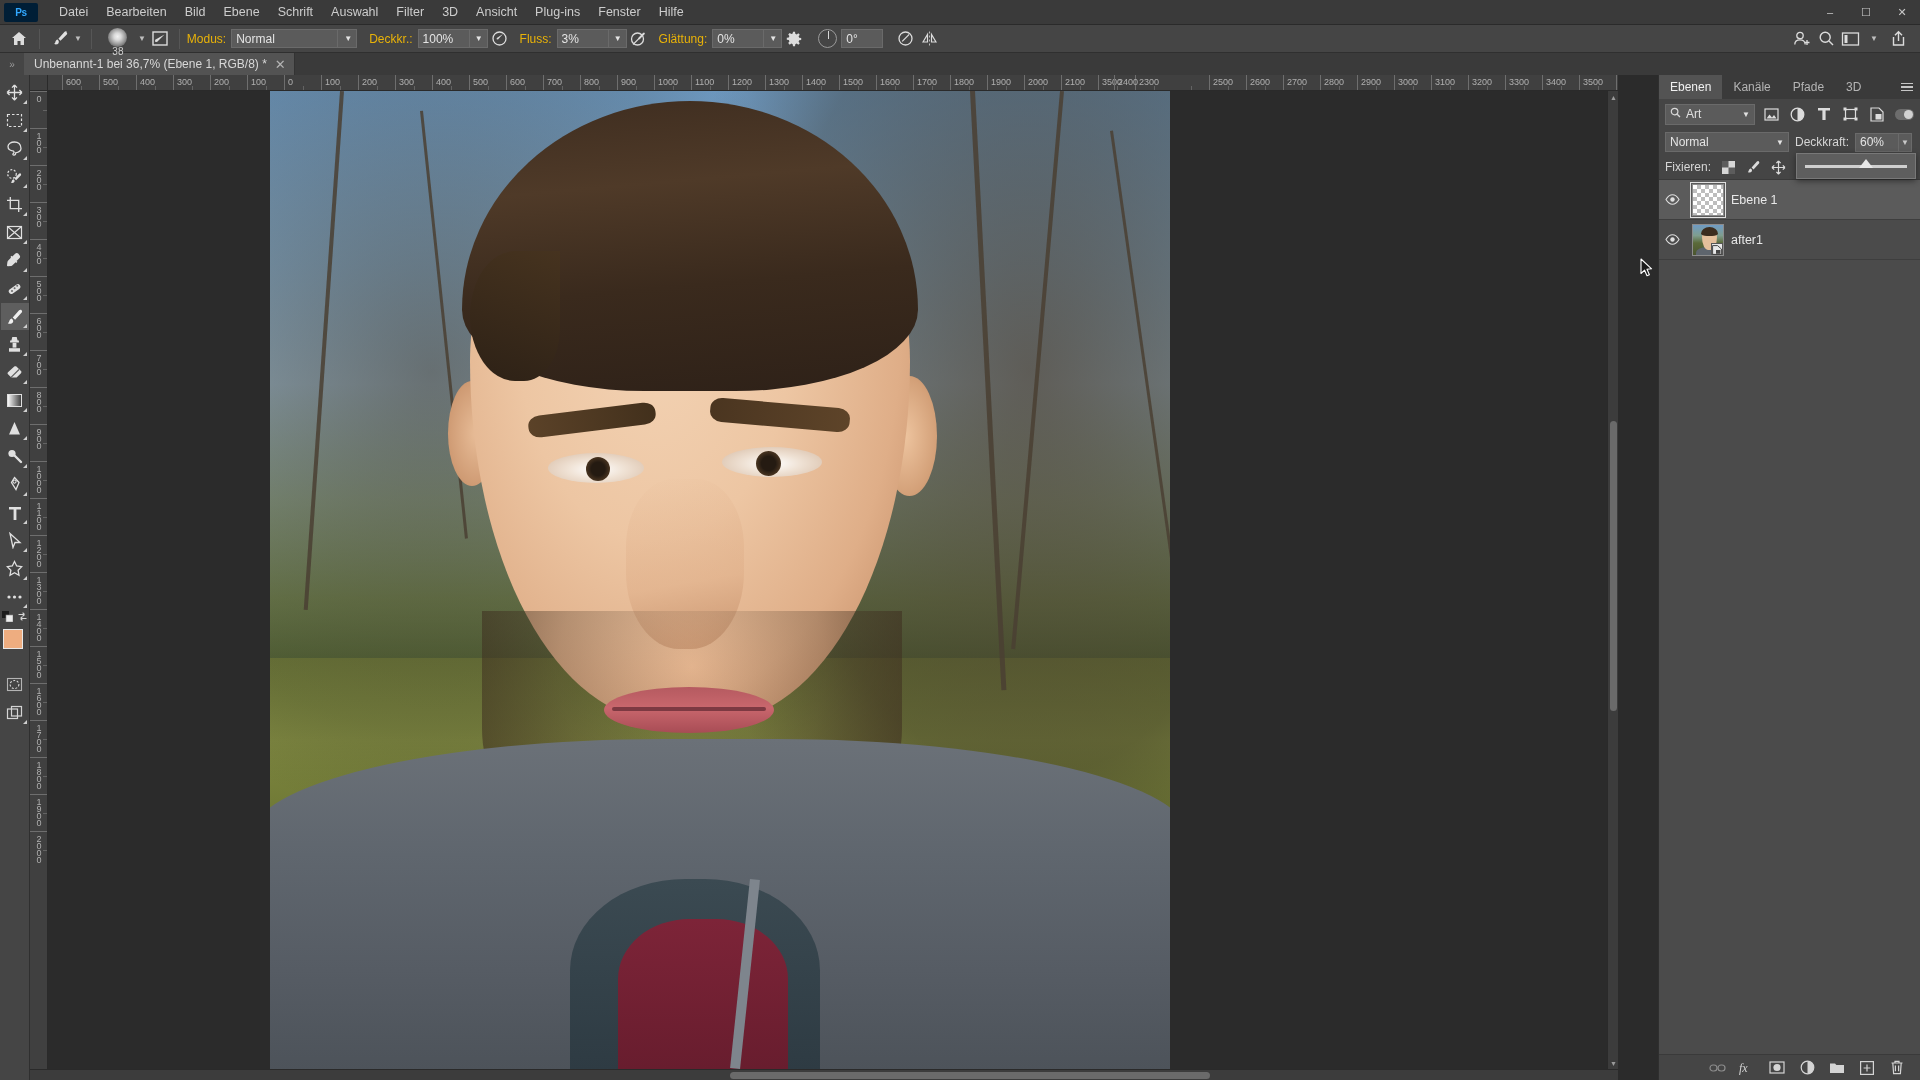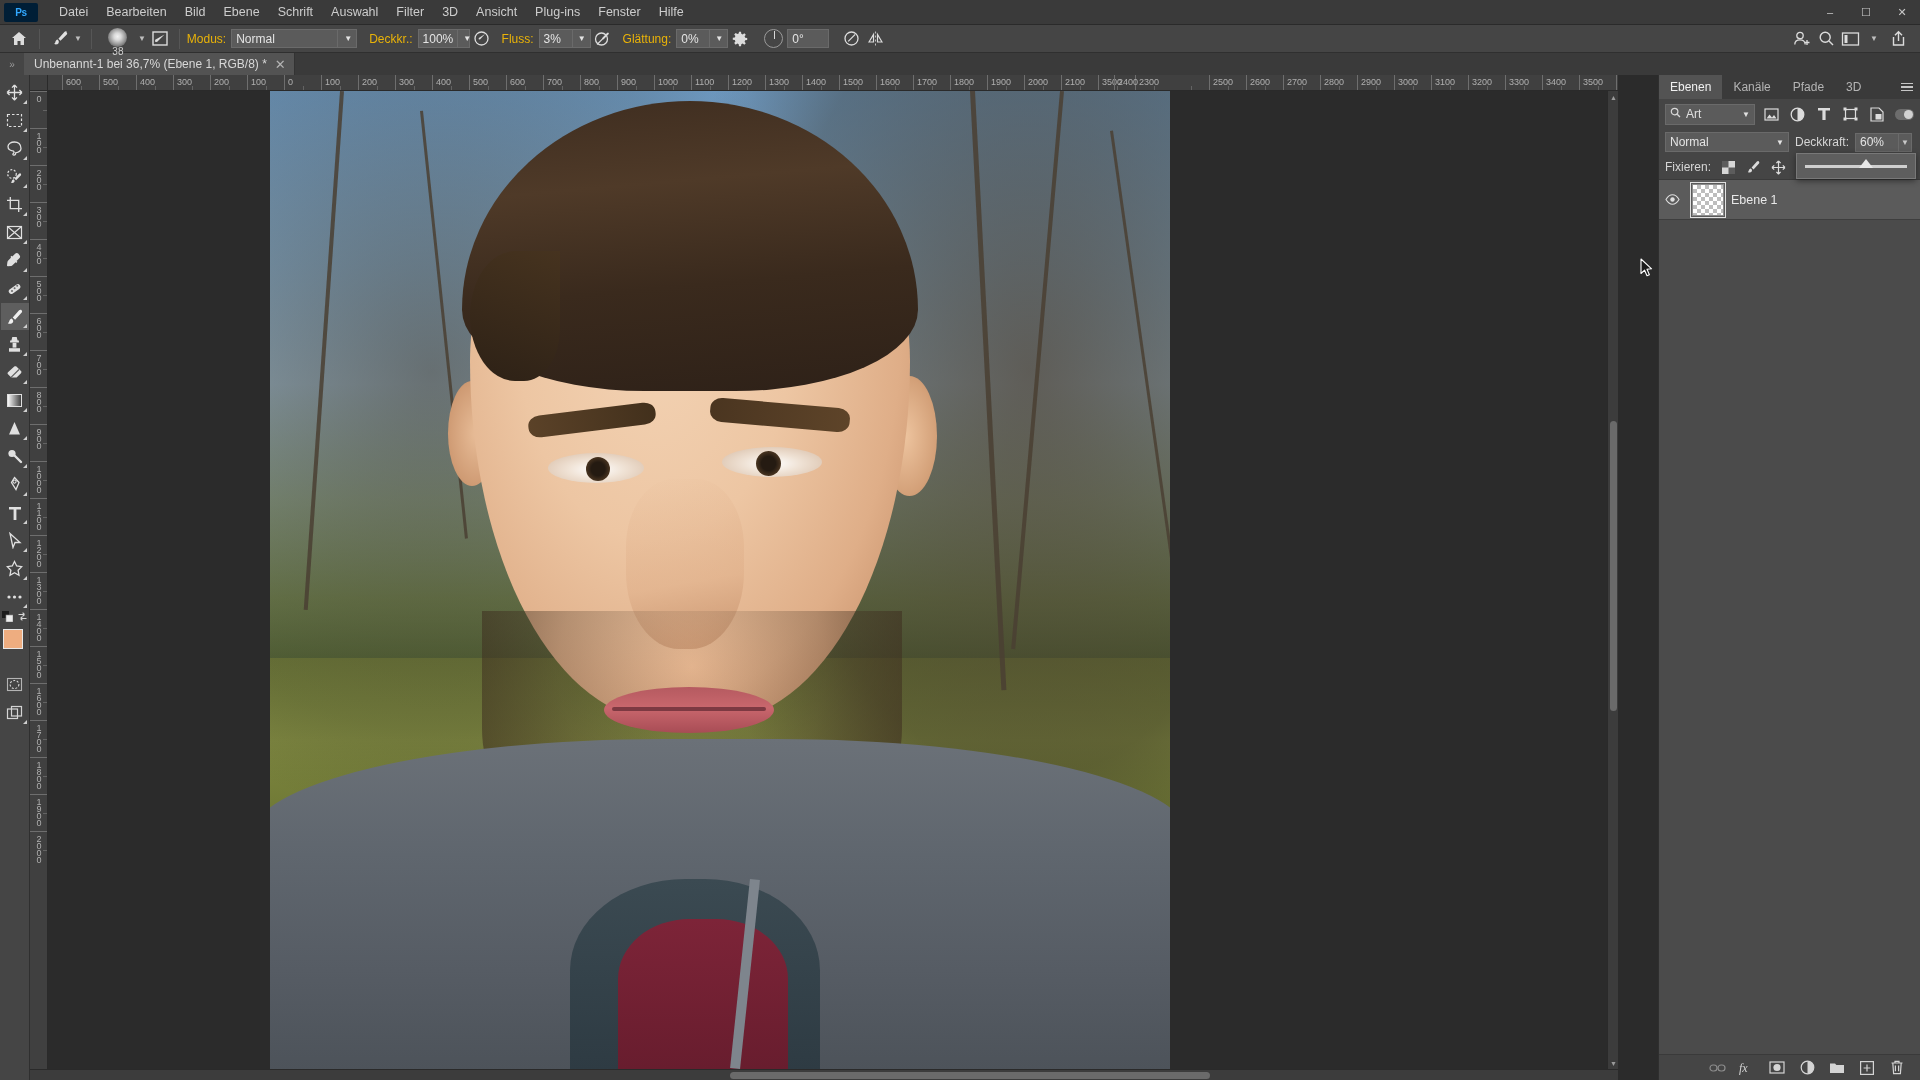--- a/index.html
+++ b/index.html
@@ -52,21 +52,21 @@
   .opt-label{ font-size:12px;color:#eab308; margin-right:5px; white-space:nowrap; }
   .opt-select{
     height:19px; background:#5b5b5b; border:1px solid #6a6a6a; display:flex; align-items:center;
     color:#e4e4e4; font-size:12px; padding:0 4px; position:relative;
   }
   .opt-select .sel-caret{
     margin-left:auto; padding-left:6px; border-left:1px solid #6a6a6a; height:17px;
     display:flex;align-items:center; font-size:8px;
   }
   .sel-modus{ width:126px; }
-  .sel-val{ width:52px; justify-content:space-between; }
+  .sel-val{ width:70px; justify-content:space-between; }
   .sel-val .sel-caret{ border-left:1px solid #6a6a6a; padding-left:5px; margin-left:4px; }
   .angle-box{ display:flex; align-items:center; gap:4px; }
   .angle-dial{ width:19px;height:19px;border-radius:50%;border:1px solid #9a9a9a;position:relative; }
   .angle-dial:after{ content:"";position:absolute;left:50%;top:1px;width:1px;height:8px;background:#d8d8d8; }
   .angle-val{ width:42px;height:19px;background:#5b5b5b;border:1px solid #6a6a6a;color:#e4e4e4;
     font-size:12px;display:flex;align-items:center;padding:0 4px; }
 
   
   .tabbar{ height:22px; background:#3a3a3a; display:flex; align-items:stretch; flex:0 0 22px; }
   .panel-expander{ width:24px; display:flex;align-items:center;justify-content:center; color:#9a9a9a; font-size:10px; background:#454545;}
@@ -1002,20 +1002,42 @@
             <svg width="15" height="11" viewBox="0 0 15 11">
                 <path d="M7.5 .8C3.8.8 1 5.5 1 5.5s2.8 4.7 6.5 4.7S14 5.5 14 5.5 11.2.8 7.5.8z" fill="none" stroke="#e0e0e0" stroke-width="1.1"></path>
                 <circle cx="7.5" cy="5.5" r="2.2" fill="#e0e0e0"></circle>
               </svg>
           </div>
           <div class="thumb-cell">
             <div class="lthumb checker sel-outline"></div>
           </div>
           <span class="layer-name">Ebene 1</span>
         </div>
+        <div class="layer">
+          <div class="eye-cell">
+            <svg width="15" height="11" viewBox="0 0 15 11">
+                <path d="M7.5 .8C3.8.8 1 5.5 1 5.5s2.8 4.7 6.5 4.7S14 5.5 14 5.5 11.2.8 7.5.8z" fill="none" stroke="#e0e0e0" stroke-width="1.1"></path>
+                <circle cx="7.5" cy="5.5" r="2.2" fill="#e0e0e0"></circle>
+              </svg>
+          </div>
+          <div class="thumb-cell">
+            <div class="lthumb photo-thumb">
+              <div class="mini-body"></div>
+              <div class="mini-face"></div>
+              <div class="mini-hair"></div>
+              <div class="smart-badge">
+                <svg width="10" height="10" viewBox="0 0 10 10">
+                    <path d="M.6.6h5L9.4 4v5.4H.6z" fill="none" stroke="#444" stroke-width="1"></path>
+                    <rect x="4" y="5" width="4.4" height="3.8" fill="#444"></rect>
+                  </svg>
+              </div>
+            </div>
+          </div>
+          <span class="layer-name">after1</span>
+        </div>
       </div>
 
       <div class="panel-bottom">
         <div class="pb-ic">
           <svg width="17" height="10" viewBox="0 0 17 10" fill="none" stroke="#8c8c8c" stroke-width="1.2">
               <rect x="1" y="2" width="7" height="6" rx="3"></rect>
               <rect x="9" y="2" width="7" height="6" rx="3"></rect>
             </svg>
         </div>
         <div class="pb-ic">

